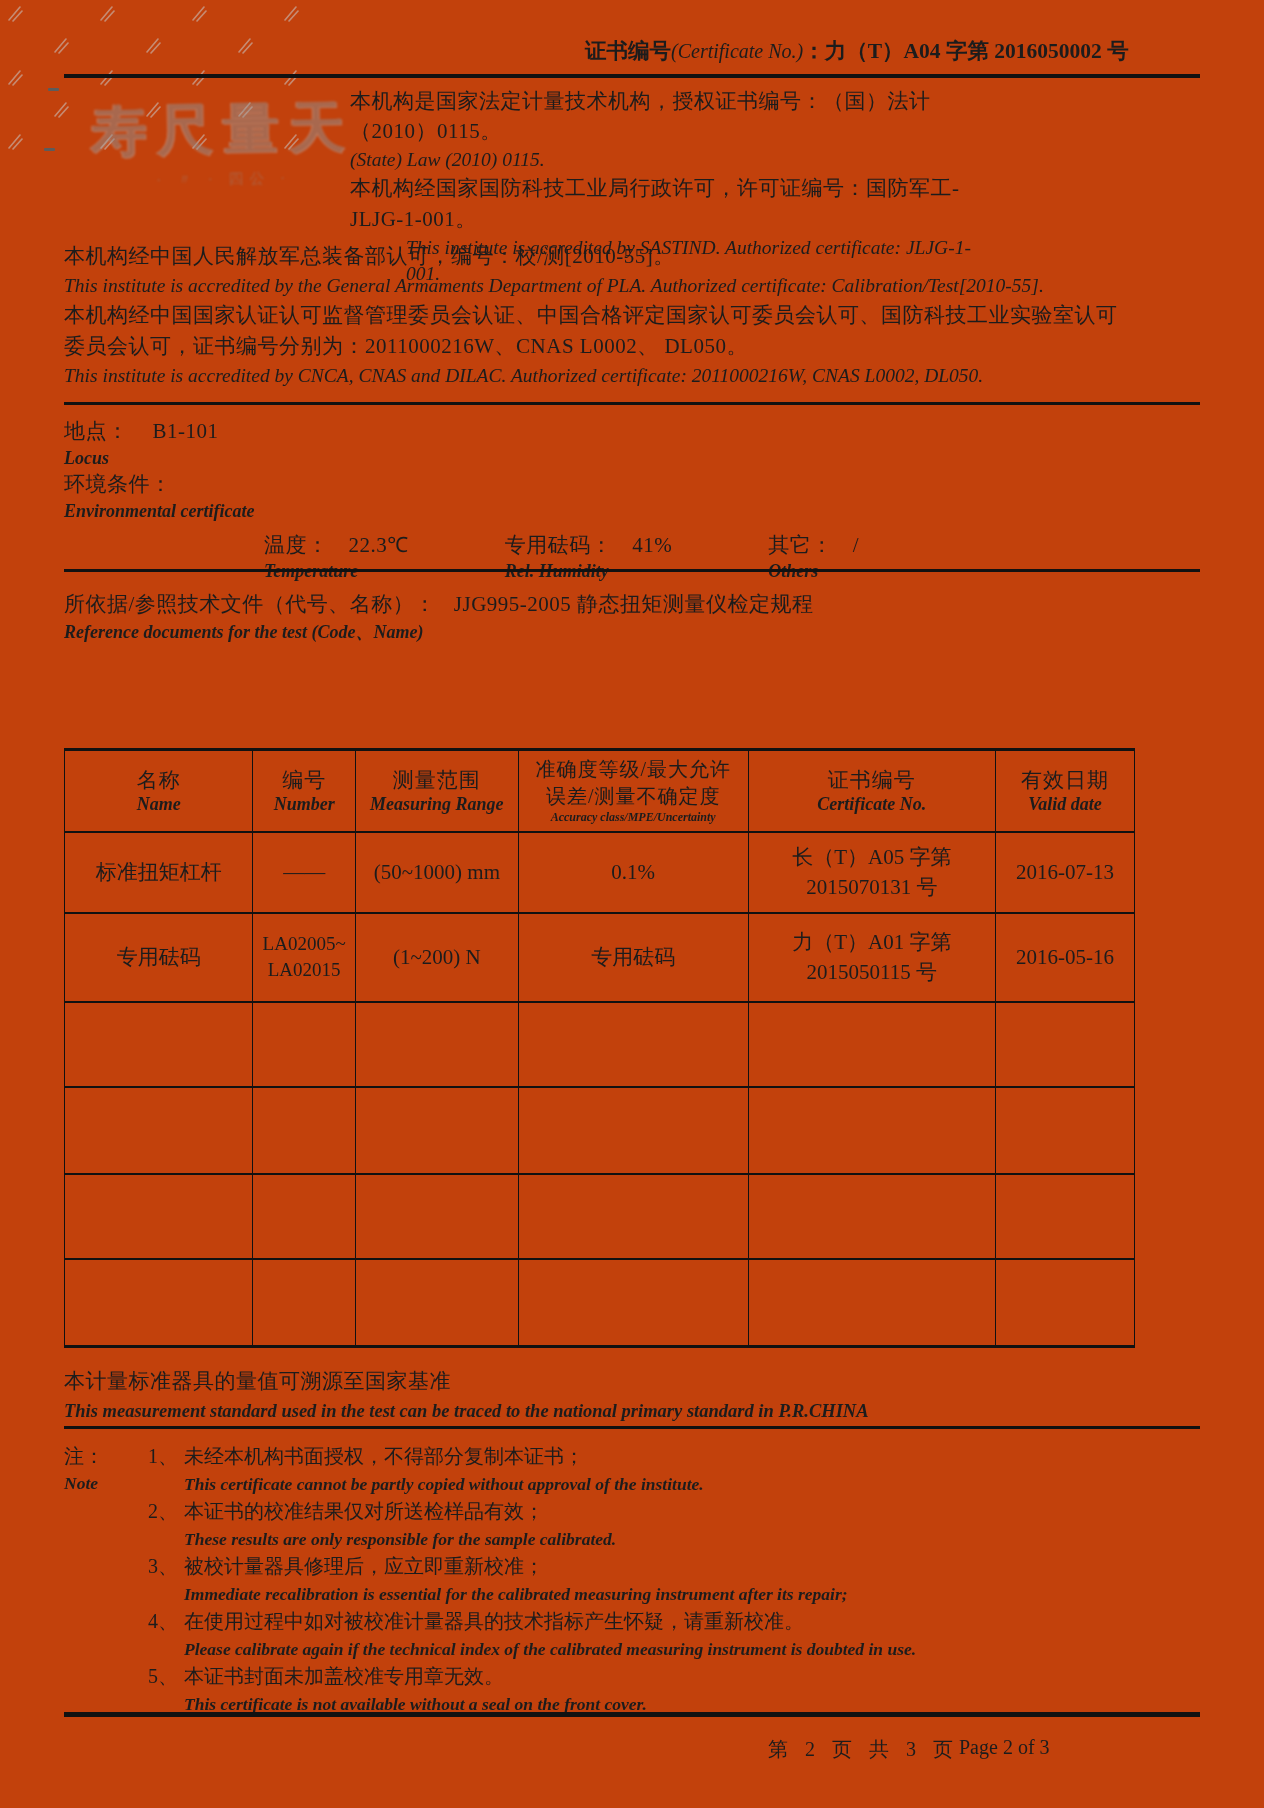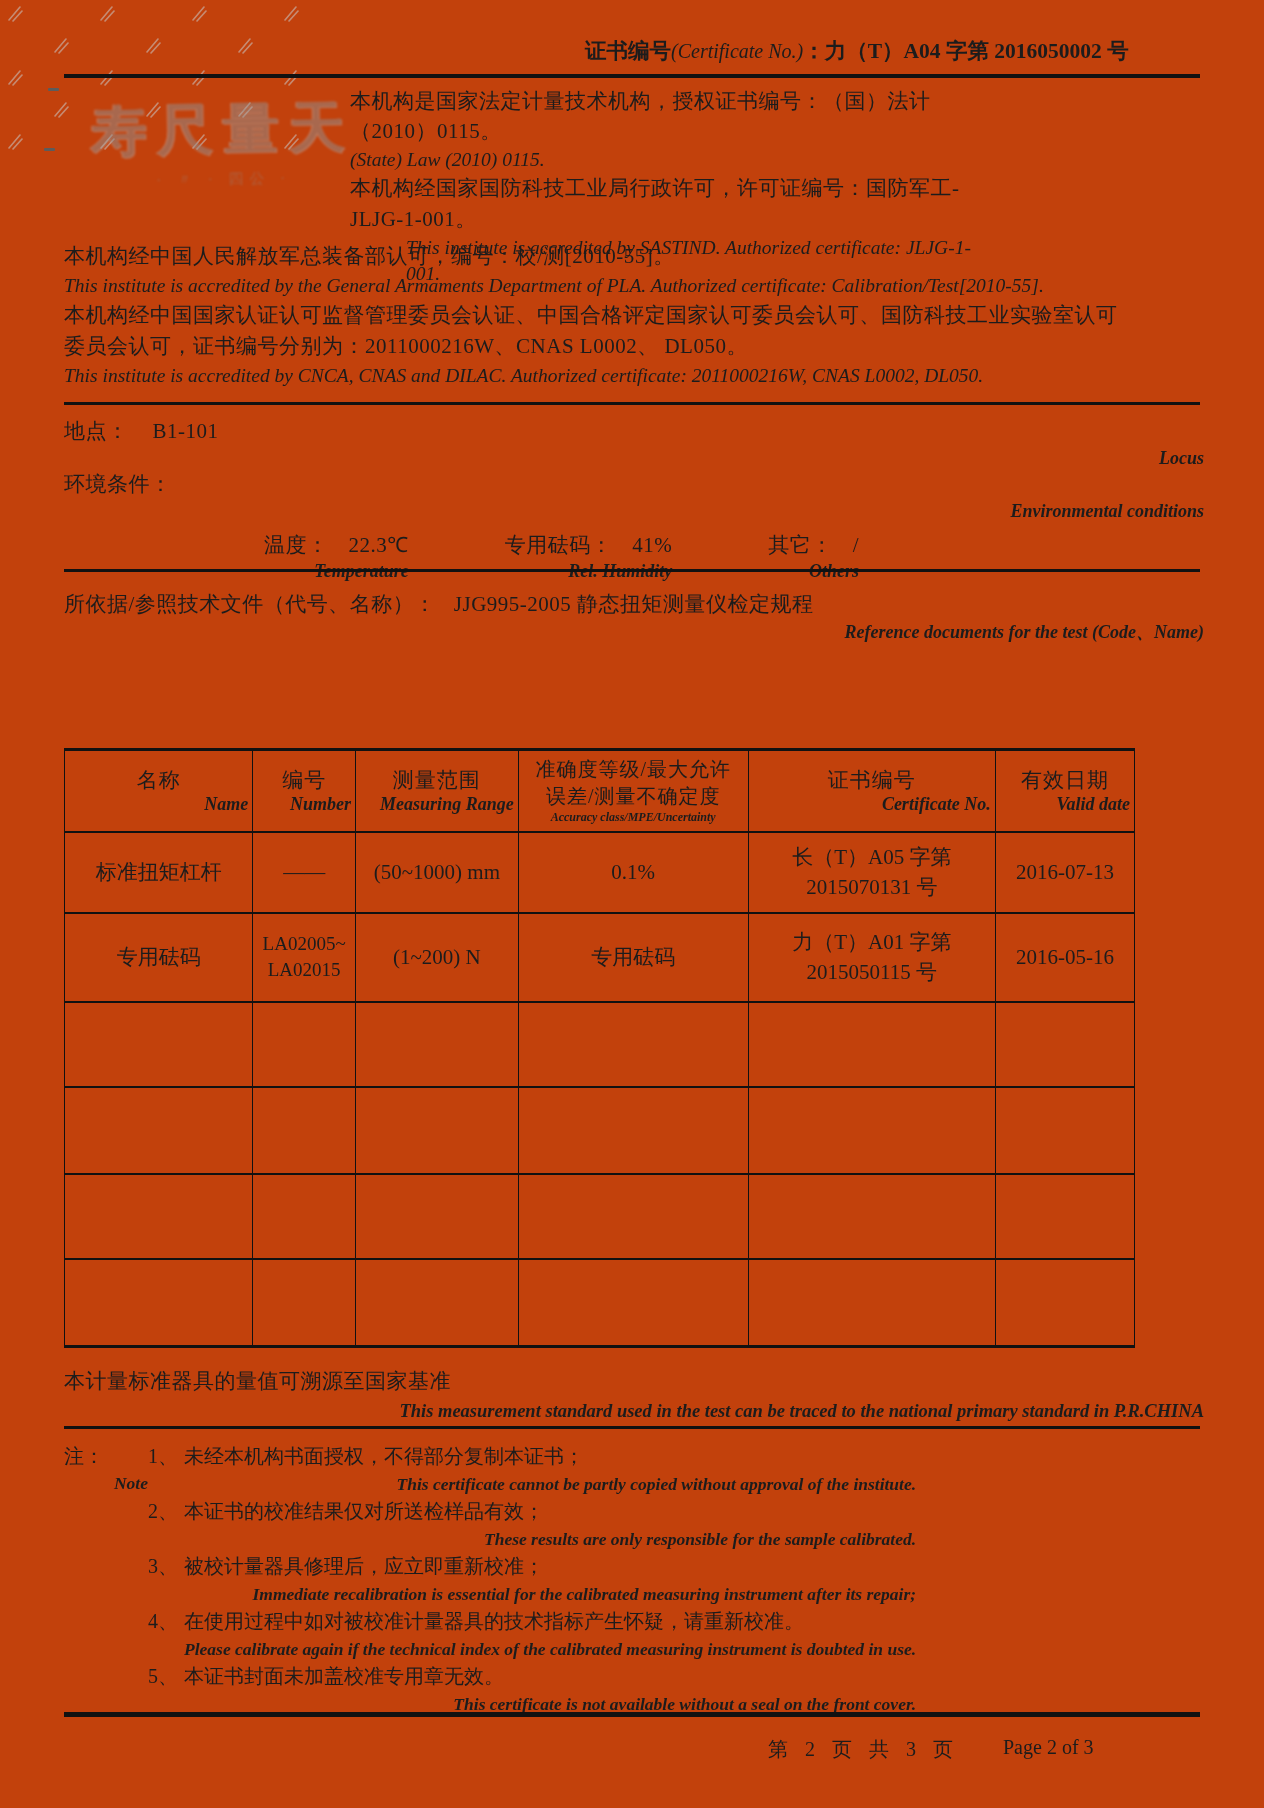--- a/index.html
+++ b/index.html
@@ -7,21 +7,21 @@
   .page {
     position:relative; width:1264px; height:1808px; margin:0 auto;
     background:#c2410c; color:#1c1c1c; overflow:hidden;
   }
   .wm { position:absolute; inset:0; pointer-events:none; }
   .abs { position:absolute; }
 
   
   .cn   { font-size:21px; letter-spacing:.5px; }
   .en   { font-style:italic; font-size:19.5px; }
-  .en-b { font-style:italic; font-weight:bold; font-size:18px;text-align:right; }
+  .en-b { font-style:italic; font-weight:bold; font-size:18px; }
   .en-sm{ font-style:italic; font-weight:bold; font-size:12px; }
 
   
   .cert-line { left:585px; top:36px; white-space:nowrap; font-size:21.5px; font-weight:600; }
   .cert-line .en-part { font-weight:normal; font-style:italic; font-size:20px; }
 
   .rule { left:64px; width:1136px; background:#111; }
   .rule-1 { top:74px;  height:4px; }
   .rule-2 { top:402px; height:3px; }
   .rule-3 { top:569px; height:3px; }
@@ -93,21 +93,21 @@
   
   .notes { left:64px; top:1442px; width:1140px; display:flex; }
   .notes-label { width:84px; flex:none; }
   .notes-label .cnl { font-size:20px; line-height:29px; }
   .notes-label .enl { font-size:17.5px; line-height:24px; }
   .note-item .n-cn { font-size:20px; line-height:29px; display:flex; }
   .note-item .n-num { width:36px; flex:none; }
   .note-item .n-en { font-size:17.5px; line-height:26px; padding-left:36px; }
 
   
-  .footer { left:768px; top:1736px; display:flex; gap:44px; white-space:nowrap; }
+  .footer { left:768px; top:1736px; display:flex; white-space:nowrap; }
   .footer .f-cn { font-size:20px; letter-spacing:6px; }
   .footer .f-en { font-size:20px; }
 </style>
 </head>
 <body>
 
 <div class="page">
 
   <svg class="wm" xmlns="http://www.w3.org/2000/svg">
     <defs>
@@ -153,21 +153,21 @@
   </div>
 
   <div class="abs rule rule-2"></div>
 
   <div class="abs loc">
     <div class="cn loc-row">
       <span>地点：</span><span class="loc-val">B1-101</span>
     </div>
     <div class="en-b sub-en">Locus</div>
     <div class="cn loc-row">环境条件：</div>
-    <div class="en-b sub-en">Environmental conditions</div>
+    <div class="en-b sub-en">Environmental certificate</div>
     <div class="env-row">
       <div class="env-g1">
         <div class="cn env-cn">
           <span>温度：</span><span class="env-val">22.3℃</span>
         </div>
         <div class="en-b sub-en">Temperature</div>
       </div>
       <div class="env-g2">
         <div class="cn env-cn">
           <span>专用砝码：</span><span class="env-val">41%</span>

